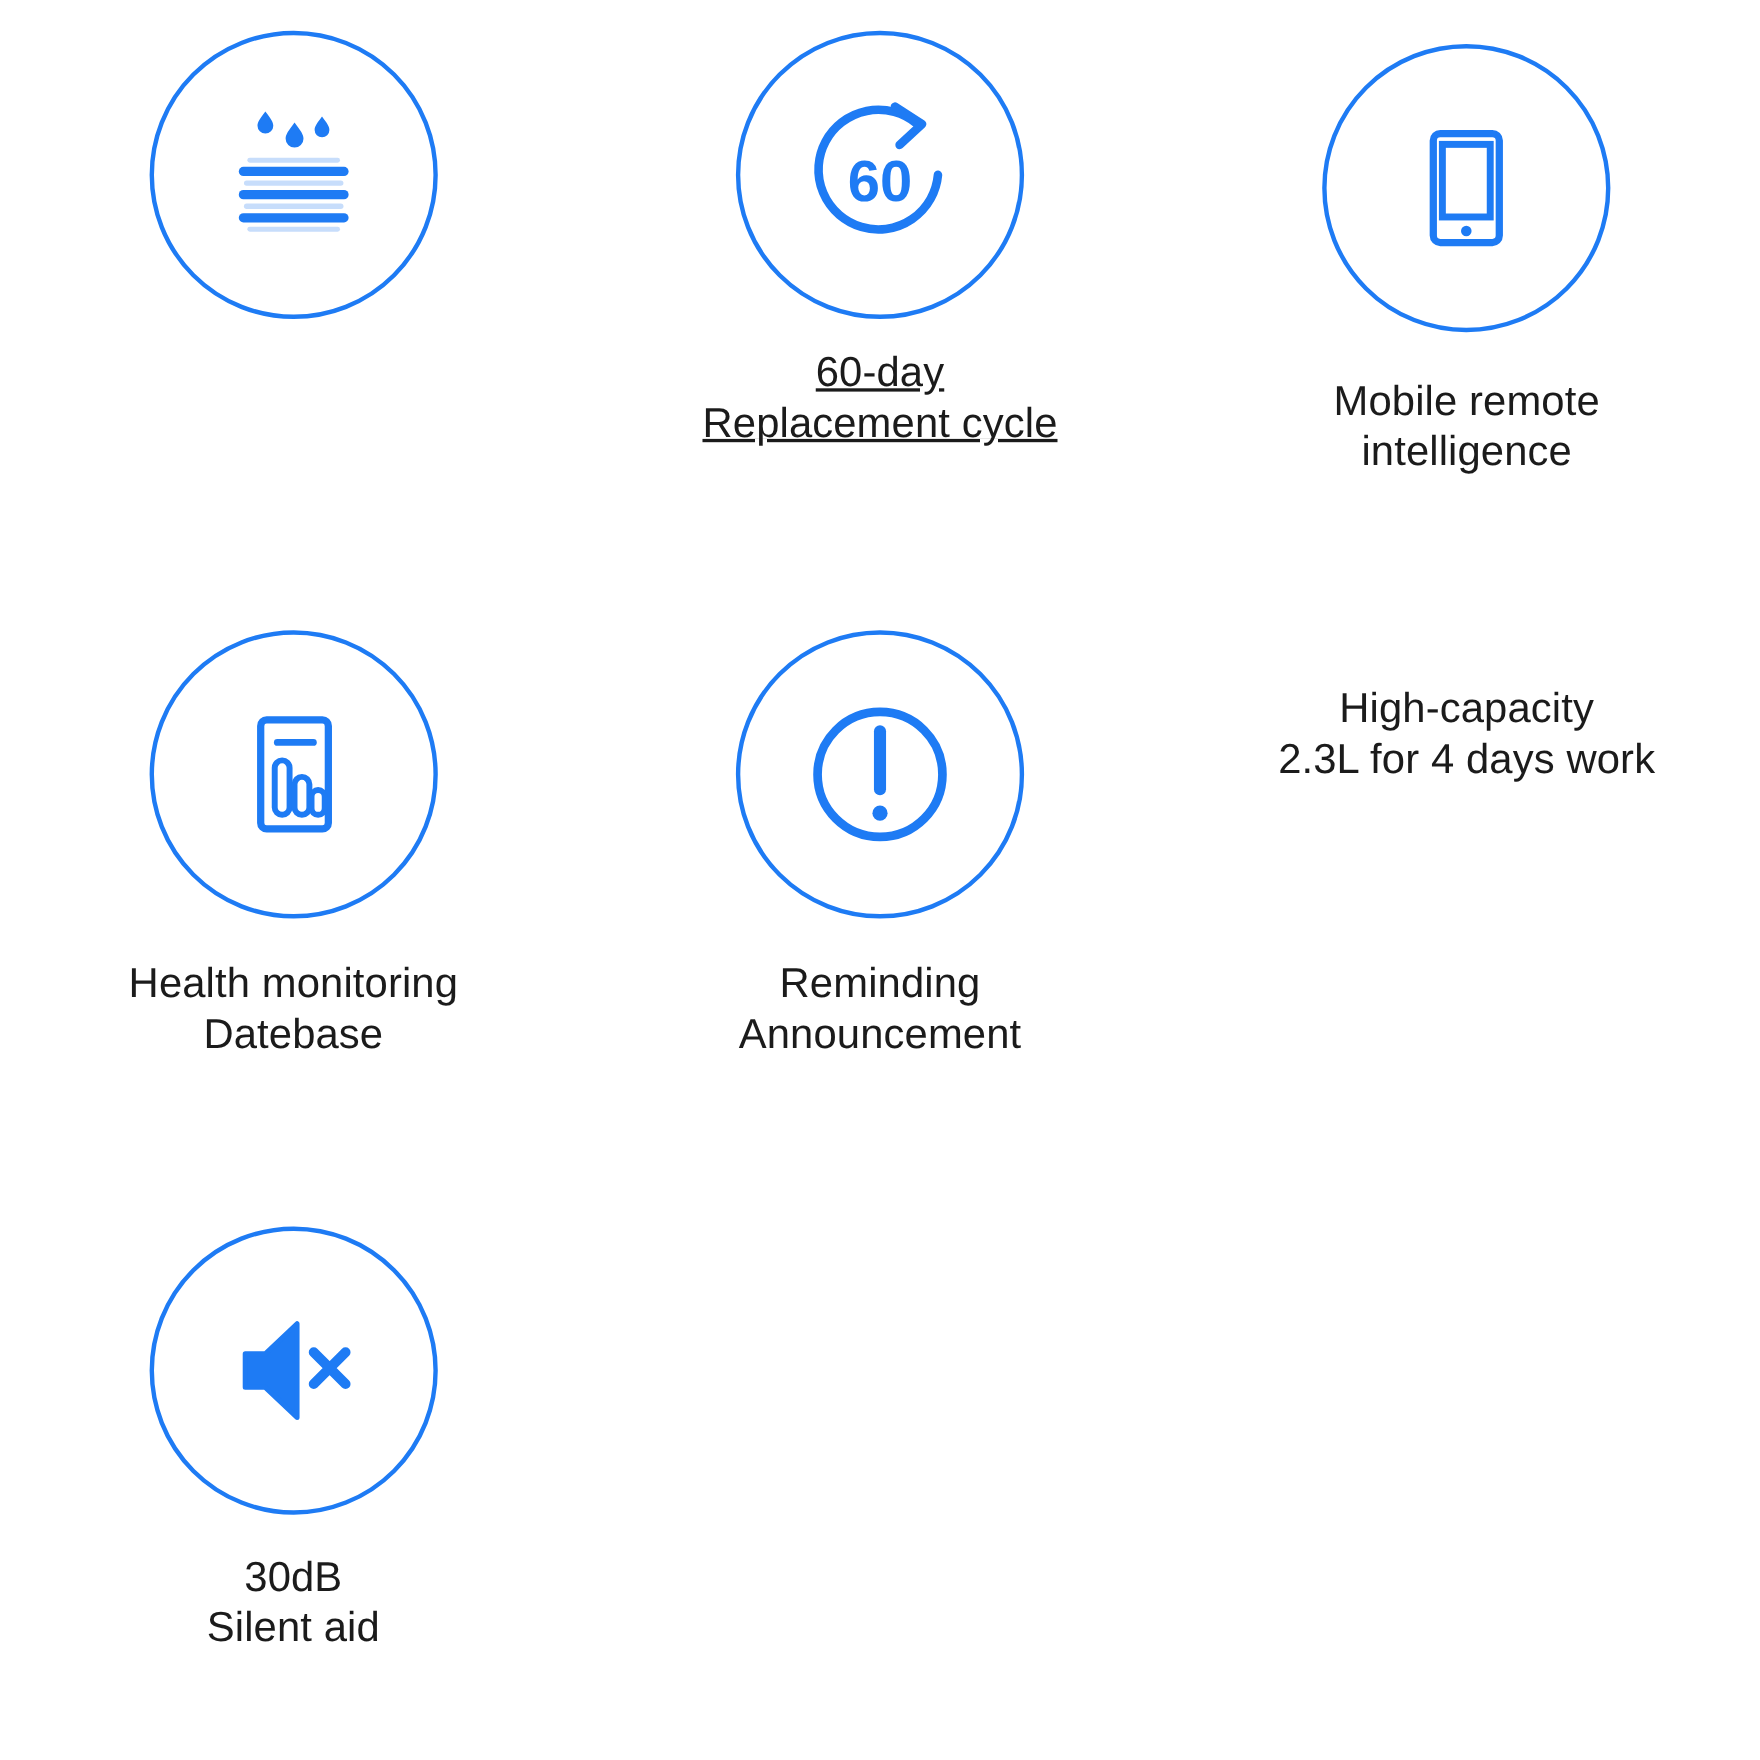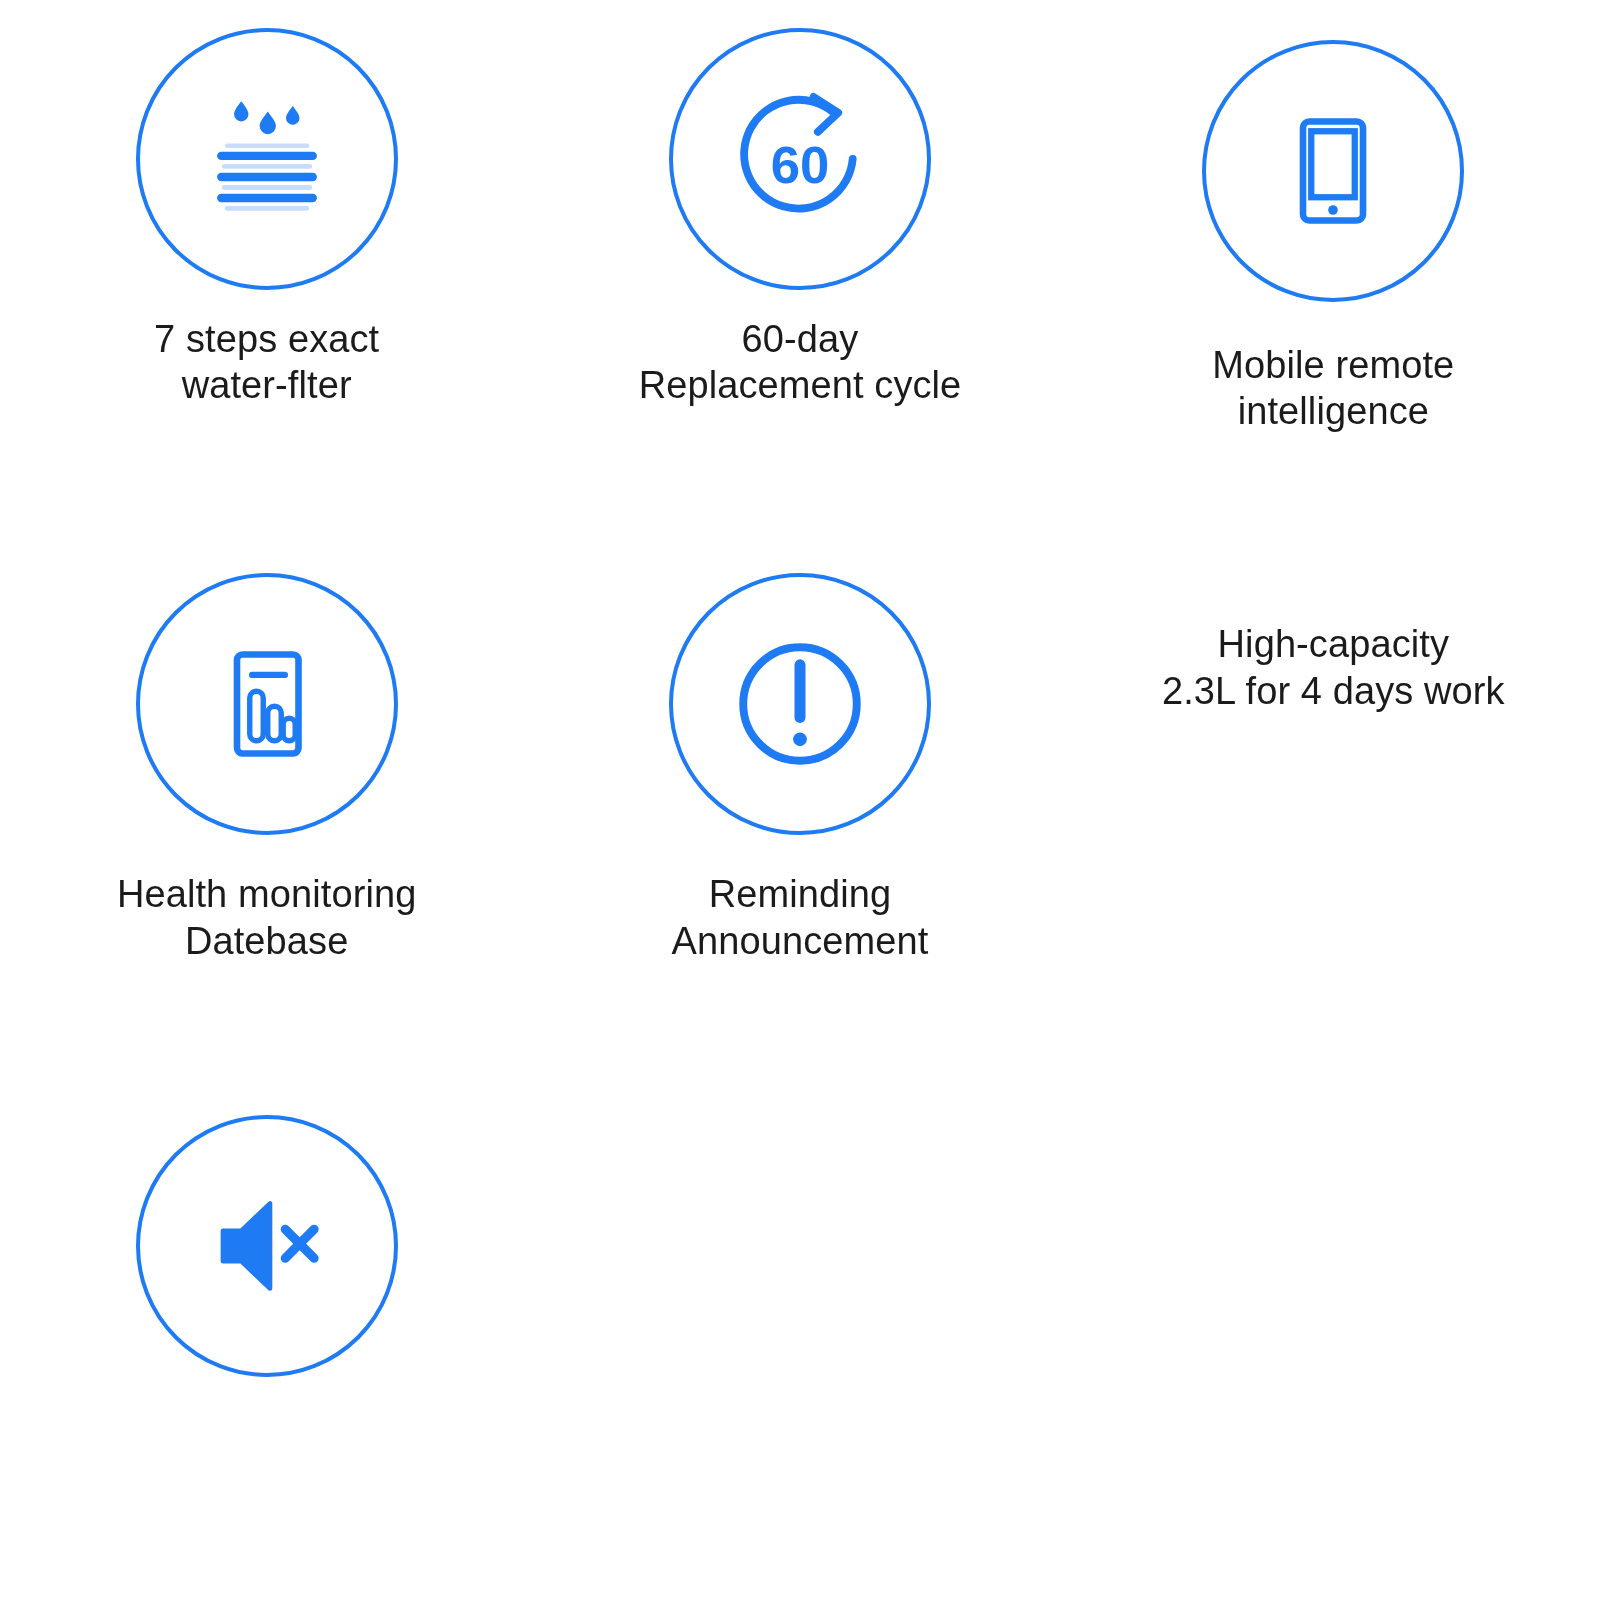--- a/index.html
+++ b/index.html
@@ -42,21 +42,21 @@
     color: #1b1b1b;
     font-size: 38px;
     line-height: 1.22;
     font-weight: 400;
     letter-spacing: 0.1px;
     white-space: pre-line;
   }
   
   .cell-0 .feature-caption { margin-top: 26px; }
   .cell-1 .feature-caption { margin-top: 26px; }
-  .cell-2 .feature-caption { margin-top: 26px; }
+  .cell-2 .feature-caption { margin-top: 26px; text-decoration: underline; }
   .cell-3 { padding-top: 40px; }
   .cell-4 { padding-top: 40px; }
   .cell-5 { padding-top: 40px; }
   .cell-4 .feature-caption { margin-top: 36px; }
   .cell-5 .feature-caption { margin-top: 36px; }
   .cell-6 { padding-top: 48px; }
   .cell-7 { padding-top: 48px; }
   .cell-8 { padding-top: 48px; }
   .cell-7 .feature-caption { margin-top: 42px; }
   .cell-8 .feature-caption { margin-top: 34px; }
@@ -80,22 +80,20 @@
           <rect x="23" y="40.0" width="54" height="2.9" rx="1.45" fill="#c7ddfb"></rect>
           <rect x="18" y="45.3" width="64" height="5.4" rx="2.7" fill="#1e7bf4"></rect>
           <rect x="21" y="53.2" width="58" height="3.1" rx="1.55" fill="#c7ddfb"></rect>
           <rect x="18" y="58.8" width="64" height="5.4" rx="2.7" fill="#1e7bf4"></rect>
           <rect x="21" y="66.7" width="58" height="3.1" rx="1.55" fill="#c7ddfb"></rect>
           <rect x="18" y="72.3" width="64" height="5.4" rx="2.7" fill="#1e7bf4"></rect>
           <rect x="23" y="80.2" width="54" height="2.9" rx="1.45" fill="#c7ddfb"></rect>
         </svg>
       </span>
     </div>
-    <div class="feature-caption">7 steps exact
-water-flter</div>
   </div>
 
   <div class="feature-cell cell-2">
     <div class="icon-badge">
       <span>
         <svg width="170" height="170" viewBox="0 0 100 100" fill="none">
           <path d="M69.5 22.5 A32 32 0 1 0 81 50" stroke="#1e7bf4" stroke-width="4.6" stroke-linecap="round"></path>
           <path d="M58 13.5 L72.5 22.8 L60.5 34" stroke="#1e7bf4" stroke-width="4.6" stroke-linecap="round" stroke-linejoin="round"></path>
           <text x="50" y="64" text-anchor="middle" font-family="'Liberation Sans', sans-serif" font-size="31" font-weight="700" fill="#1e7bf4">60</text>
         </svg>
@@ -157,15 +155,17 @@
 
   <div class="feature-cell cell-8">
     <div class="icon-badge">
       <span>
         <svg width="152" height="152" viewBox="0 0 100 100" fill="none">
           <path d="M21 40 H33 L52 22 V78 L33 60 H21 Z" fill="#1e7bf4" stroke="#1e7bf4" stroke-width="3" stroke-linejoin="round"></path>
           <path d="M62 39 L81 58 M81 39 L62 58" stroke="#1e7bf4" stroke-width="6" stroke-linecap="round"></path>
         </svg>
       </span>
     </div>
+    <div class="feature-caption">30dB
+Silent aid</div>
   </div>
 
 </div>
 
 </body></html>

